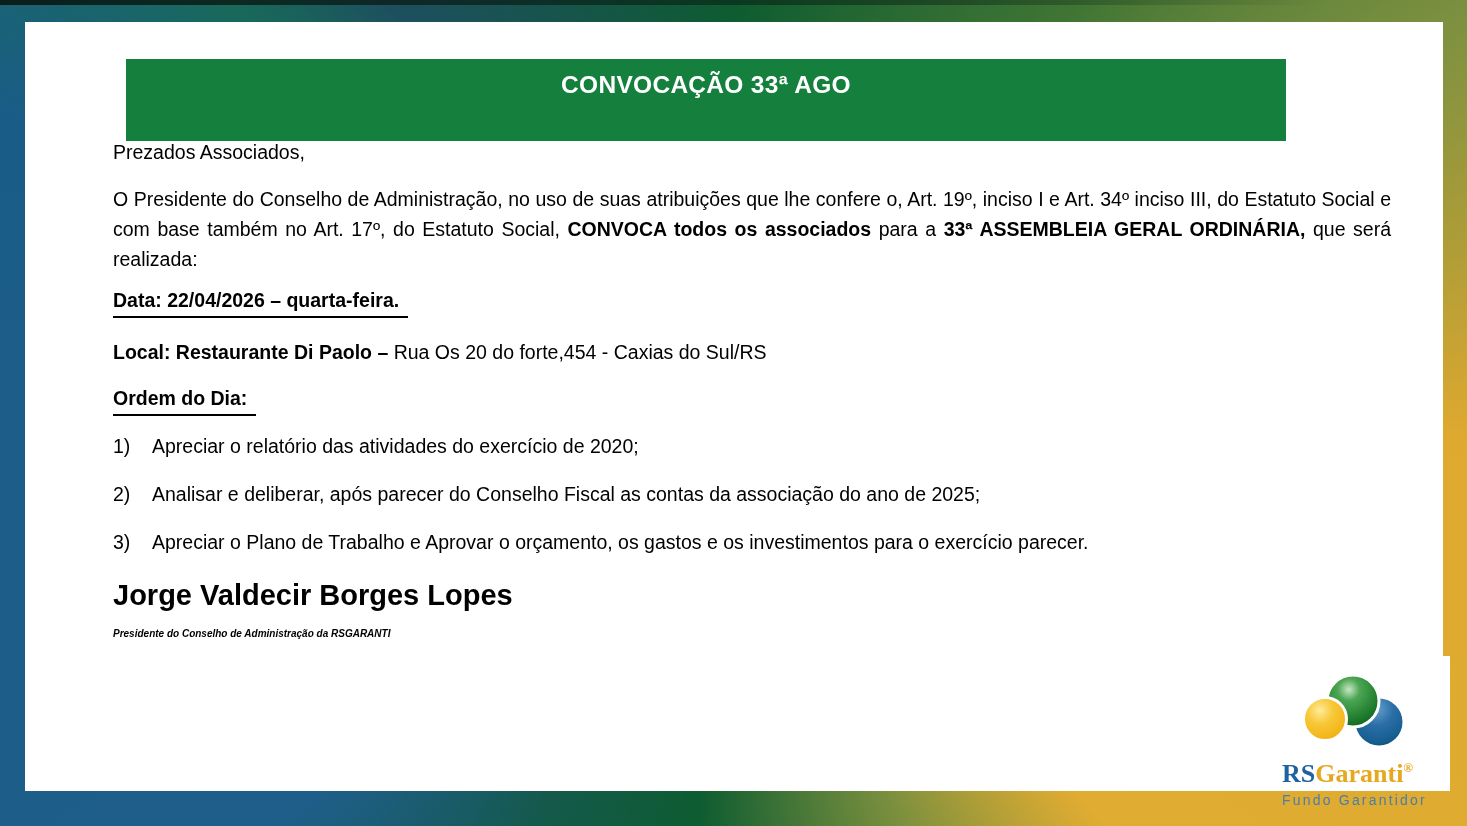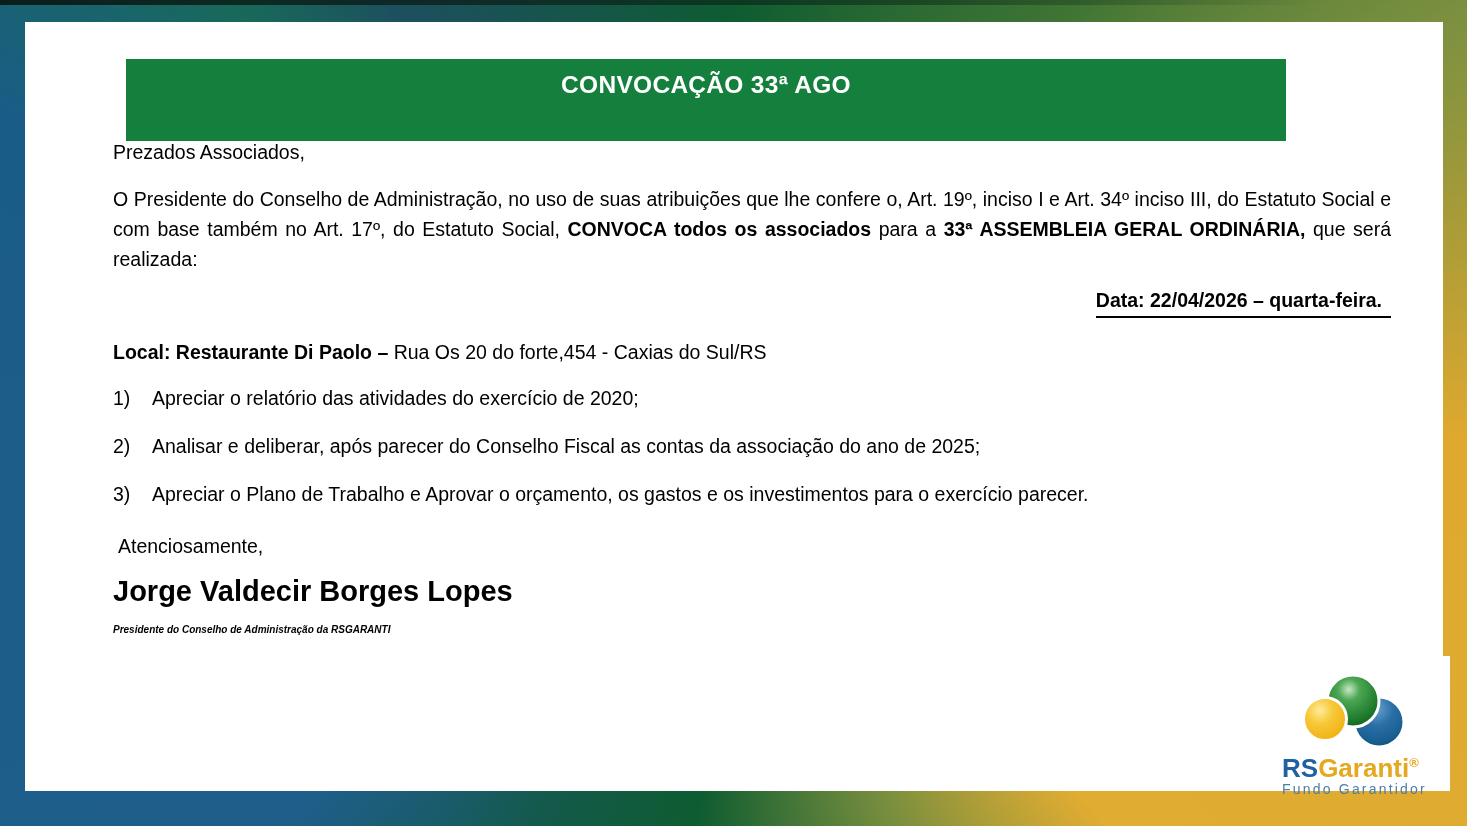--- a/index.html
+++ b/index.html
@@ -60,21 +60,21 @@
     left: 0; top: 96px;
     width: 1418px;
     padding: 19px 52px 0 88px;
     font-size: 19.5px;
     line-height: 30px;
   }
   .content p { margin: 0; }
   .justify { text-align: justify; }
   .m-salutation { margin-bottom: 17px !important; }
   .m-intro      { margin-bottom: 11px !important; }
-  .m-data       { margin-bottom: 19px !important; text-align: right; }
+  .m-data       { margin-bottom: 19px !important; }
   .m-local      { margin-bottom: 16px !important; }
   .m-horario    { margin-bottom: 22px !important; }
   .m-ordem      { margin-bottom: 15px !important; }
   .bold { font-weight: bold; }
   .underline {
     display: inline-block;
     border-bottom: 2.5px solid #000;
     padding-bottom: 1px;
     padding-right: 9px;
   }
@@ -99,23 +99,24 @@
   .logo {
     position: absolute;
     left: 1255px; top: 634px;
     width: 170px; height: 135px;
     background: #fff;
   }
   .logo svg { display: block; }
   .brand {
     margin-top: -2px;
     padding-left: 2px;
-    font-size: 26px; line-height: 27px;
+    font-size: 26px; line-height: 38px;
     font-weight: bold;
     white-space: nowrap;
+    font-family: Liberation Serif, serif;
   }
   .brand .rs { color: #1f62a0; }
   .brand .garanti { color: #e5a81e; }
   .brand .reg {
     color: #e5a81e;
     font-size: 13px;
     vertical-align: 10px;
     font-weight: bold;
   }
   .tagline {
@@ -142,35 +143,35 @@
 
       <p class="m-salutation">Prezados Associados,</p>
 
       <p class="justify m-intro"><span>O Presidente do Conselho de Administração, no uso de suas atribuições que lhe confere o, Art. 19º, inciso I e Art. 34º inciso III, do Estatuto Social e com base também no Art. 17º, do Estatuto Social, </span><span class="bold">CONVOCA todos os associados</span><span> para a </span><span class="bold">33ª ASSEMBLEIA GERAL ORDINÁRIA,</span><span> que será realizada:</span></p>
 
       <p class="m-data"><span class="bold underline">Data: 22/04/2026 – quarta-feira.</span></p>
 
       <p class="m-local"><span class="bold">Local: Restaurante Di Paolo –</span><span> Rua Os 20 do forte,454 - Caxias do Sul/RS</span></p>
 
 
+      <p class="m-ordem"><span class="bold underline">Ordem do Dia:</span></p>
 
       <div class="agenda-item">
         <span class="num">1)</span>
         <span class="txt">Apreciar o relatório das atividades do exercício de 2020;</span>
       </div>
       <div class="agenda-item">
         <span class="num">2)</span>
         <span class="txt">Analisar e deliberar, após parecer do Conselho Fiscal as contas da associação do ano de 2025;</span>
       </div>
       <div class="agenda-item m-item3">
         <span class="num">3)</span>
         <span class="txt">Apreciar o Plano de Trabalho e Aprovar o orçamento, os gastos e os investimentos para o exercício parecer.</span>
       </div>
 
-      <p class="closing">Atenciosamente,</p>
 
       <p class="sig-name">Jorge Valdecir Borges Lopes</p>
 
       <p class="sig-title">Presidente do Conselho de Administração da RSGARANTI</p>
 
     </div>
 
     <div class="logo">
       <svg width="170" height="95" viewBox="0 0 170 95">
         <defs>

